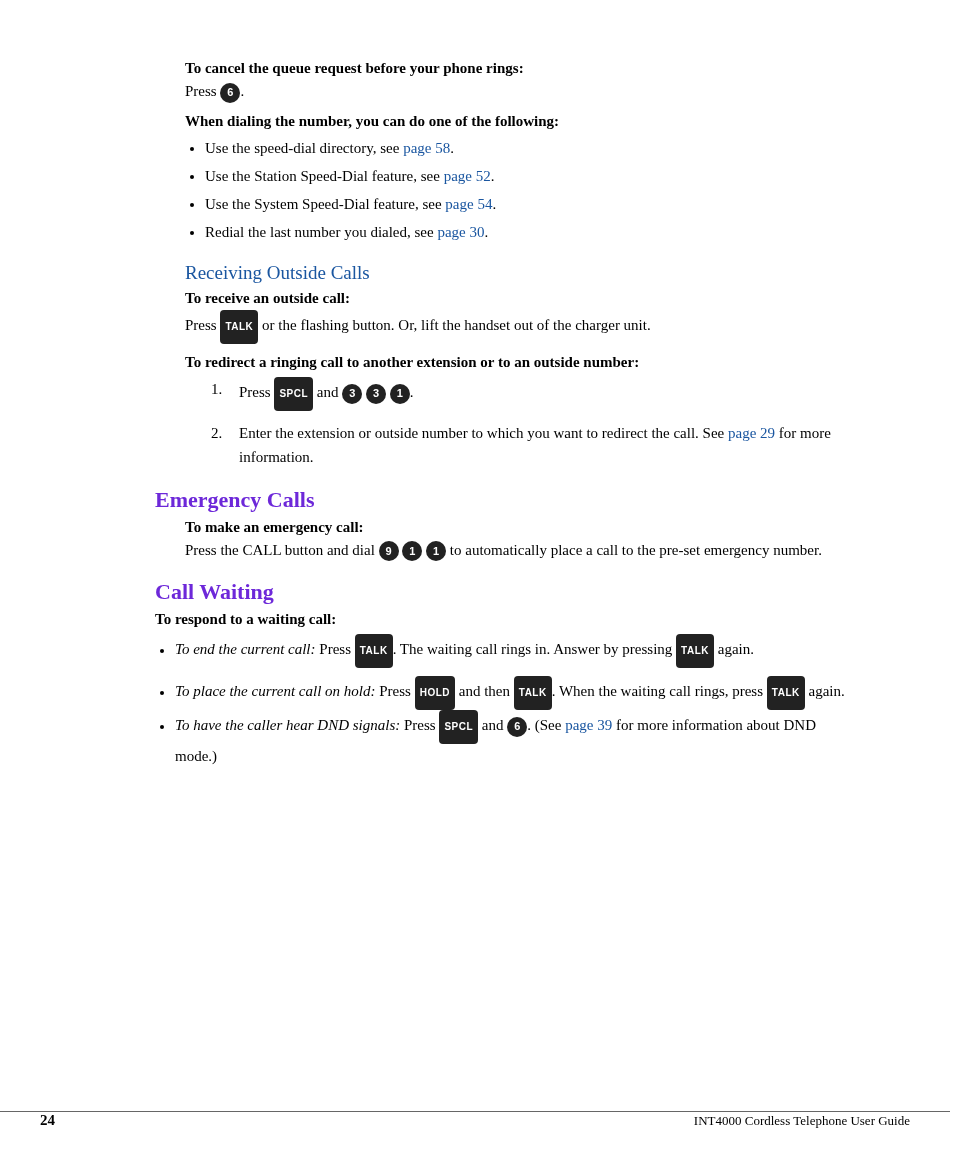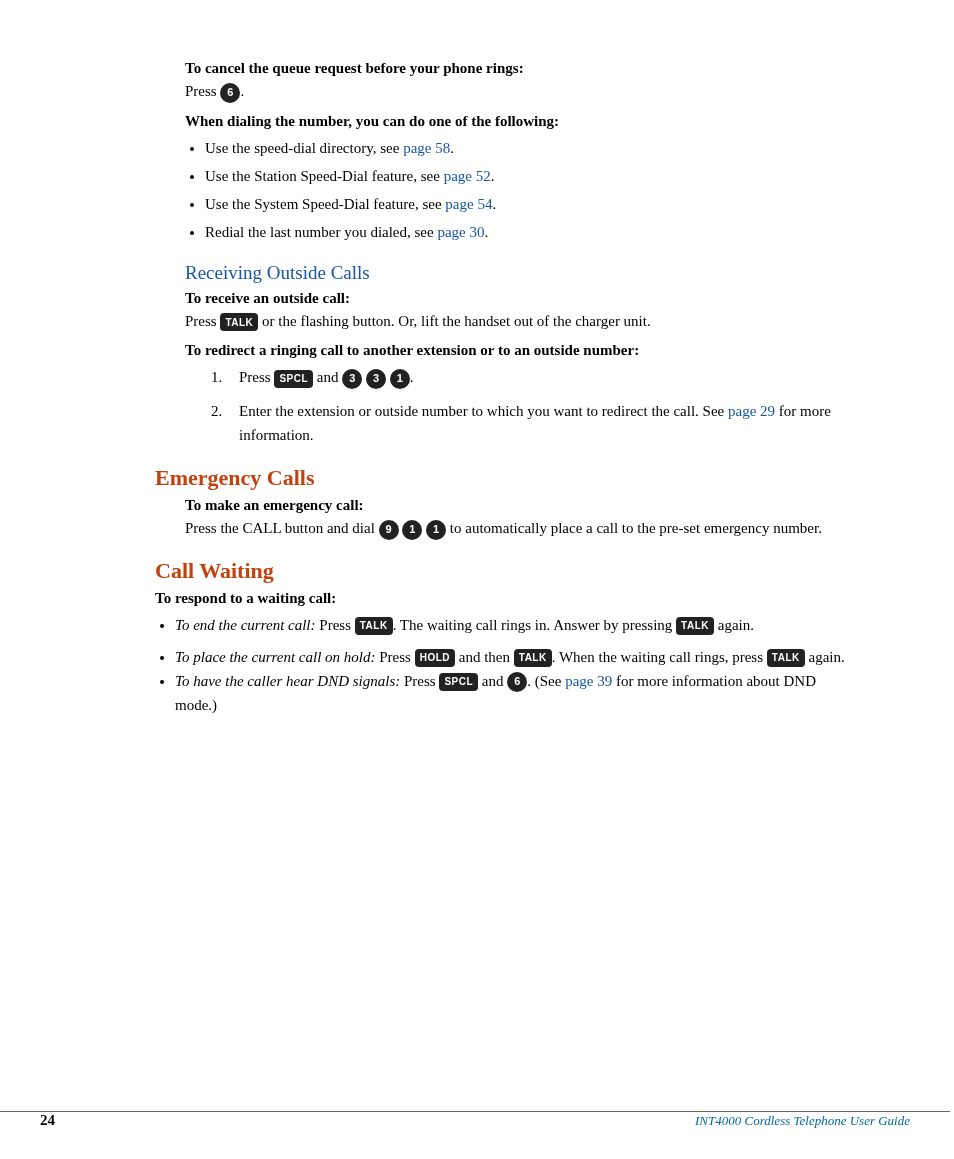--- a/index.html
+++ b/index.html
@@ -17,21 +17,21 @@
       min-height: 1159px;
       position: relative;
     }
     .section-heading-blue {
       color: #1a56a0;
       font-size: 19px;
       font-weight: normal;
       margin-bottom: 6px;
     }
     .section-heading-blue-large {
-      color: #c2410c;
+      color: #6d28d9;
       font-size: 22px;
       font-weight: bold;
       margin-bottom: 6px;
     }
     .bold-label {
       font-weight: bold;
       margin-bottom: 3px;
       display: block;
     }
     p {
@@ -61,21 +61,21 @@
       align-items: center;
       justify-content: center;
       background: #222;
       color: #fff;
       font-family: Arial, sans-serif;
       font-size: 10px;
       font-weight: bold;
       border-radius: 4px;
       padding: 1px 5px;
       min-width: 22px;
-      height: 18px;
+      height: 34px;
       vertical-align: middle;
       letter-spacing: 0.5px;
     }
     .key-btn-round {
       display: inline-flex;
       align-items: center;
       justify-content: center;
       background: #222;
       color: #fff;
       font-family: Arial, sans-serif;
@@ -102,22 +102,21 @@
       padding: 0 40px;
       border-top: 1px solid #666;
     }
     .footer-page {
       font-weight: bold;
       font-size: 15px;
     }
     .footer-title {
       margin-left: auto;
       font-size: 13px;
-      color: #0369a1;
-      font-style: italic;
+      color: #000000;
     }
     em.italic-key {
     }
   </style>
 </head>
 <body>
 
 <div class="page">
 
   <div class="section-block indent">

